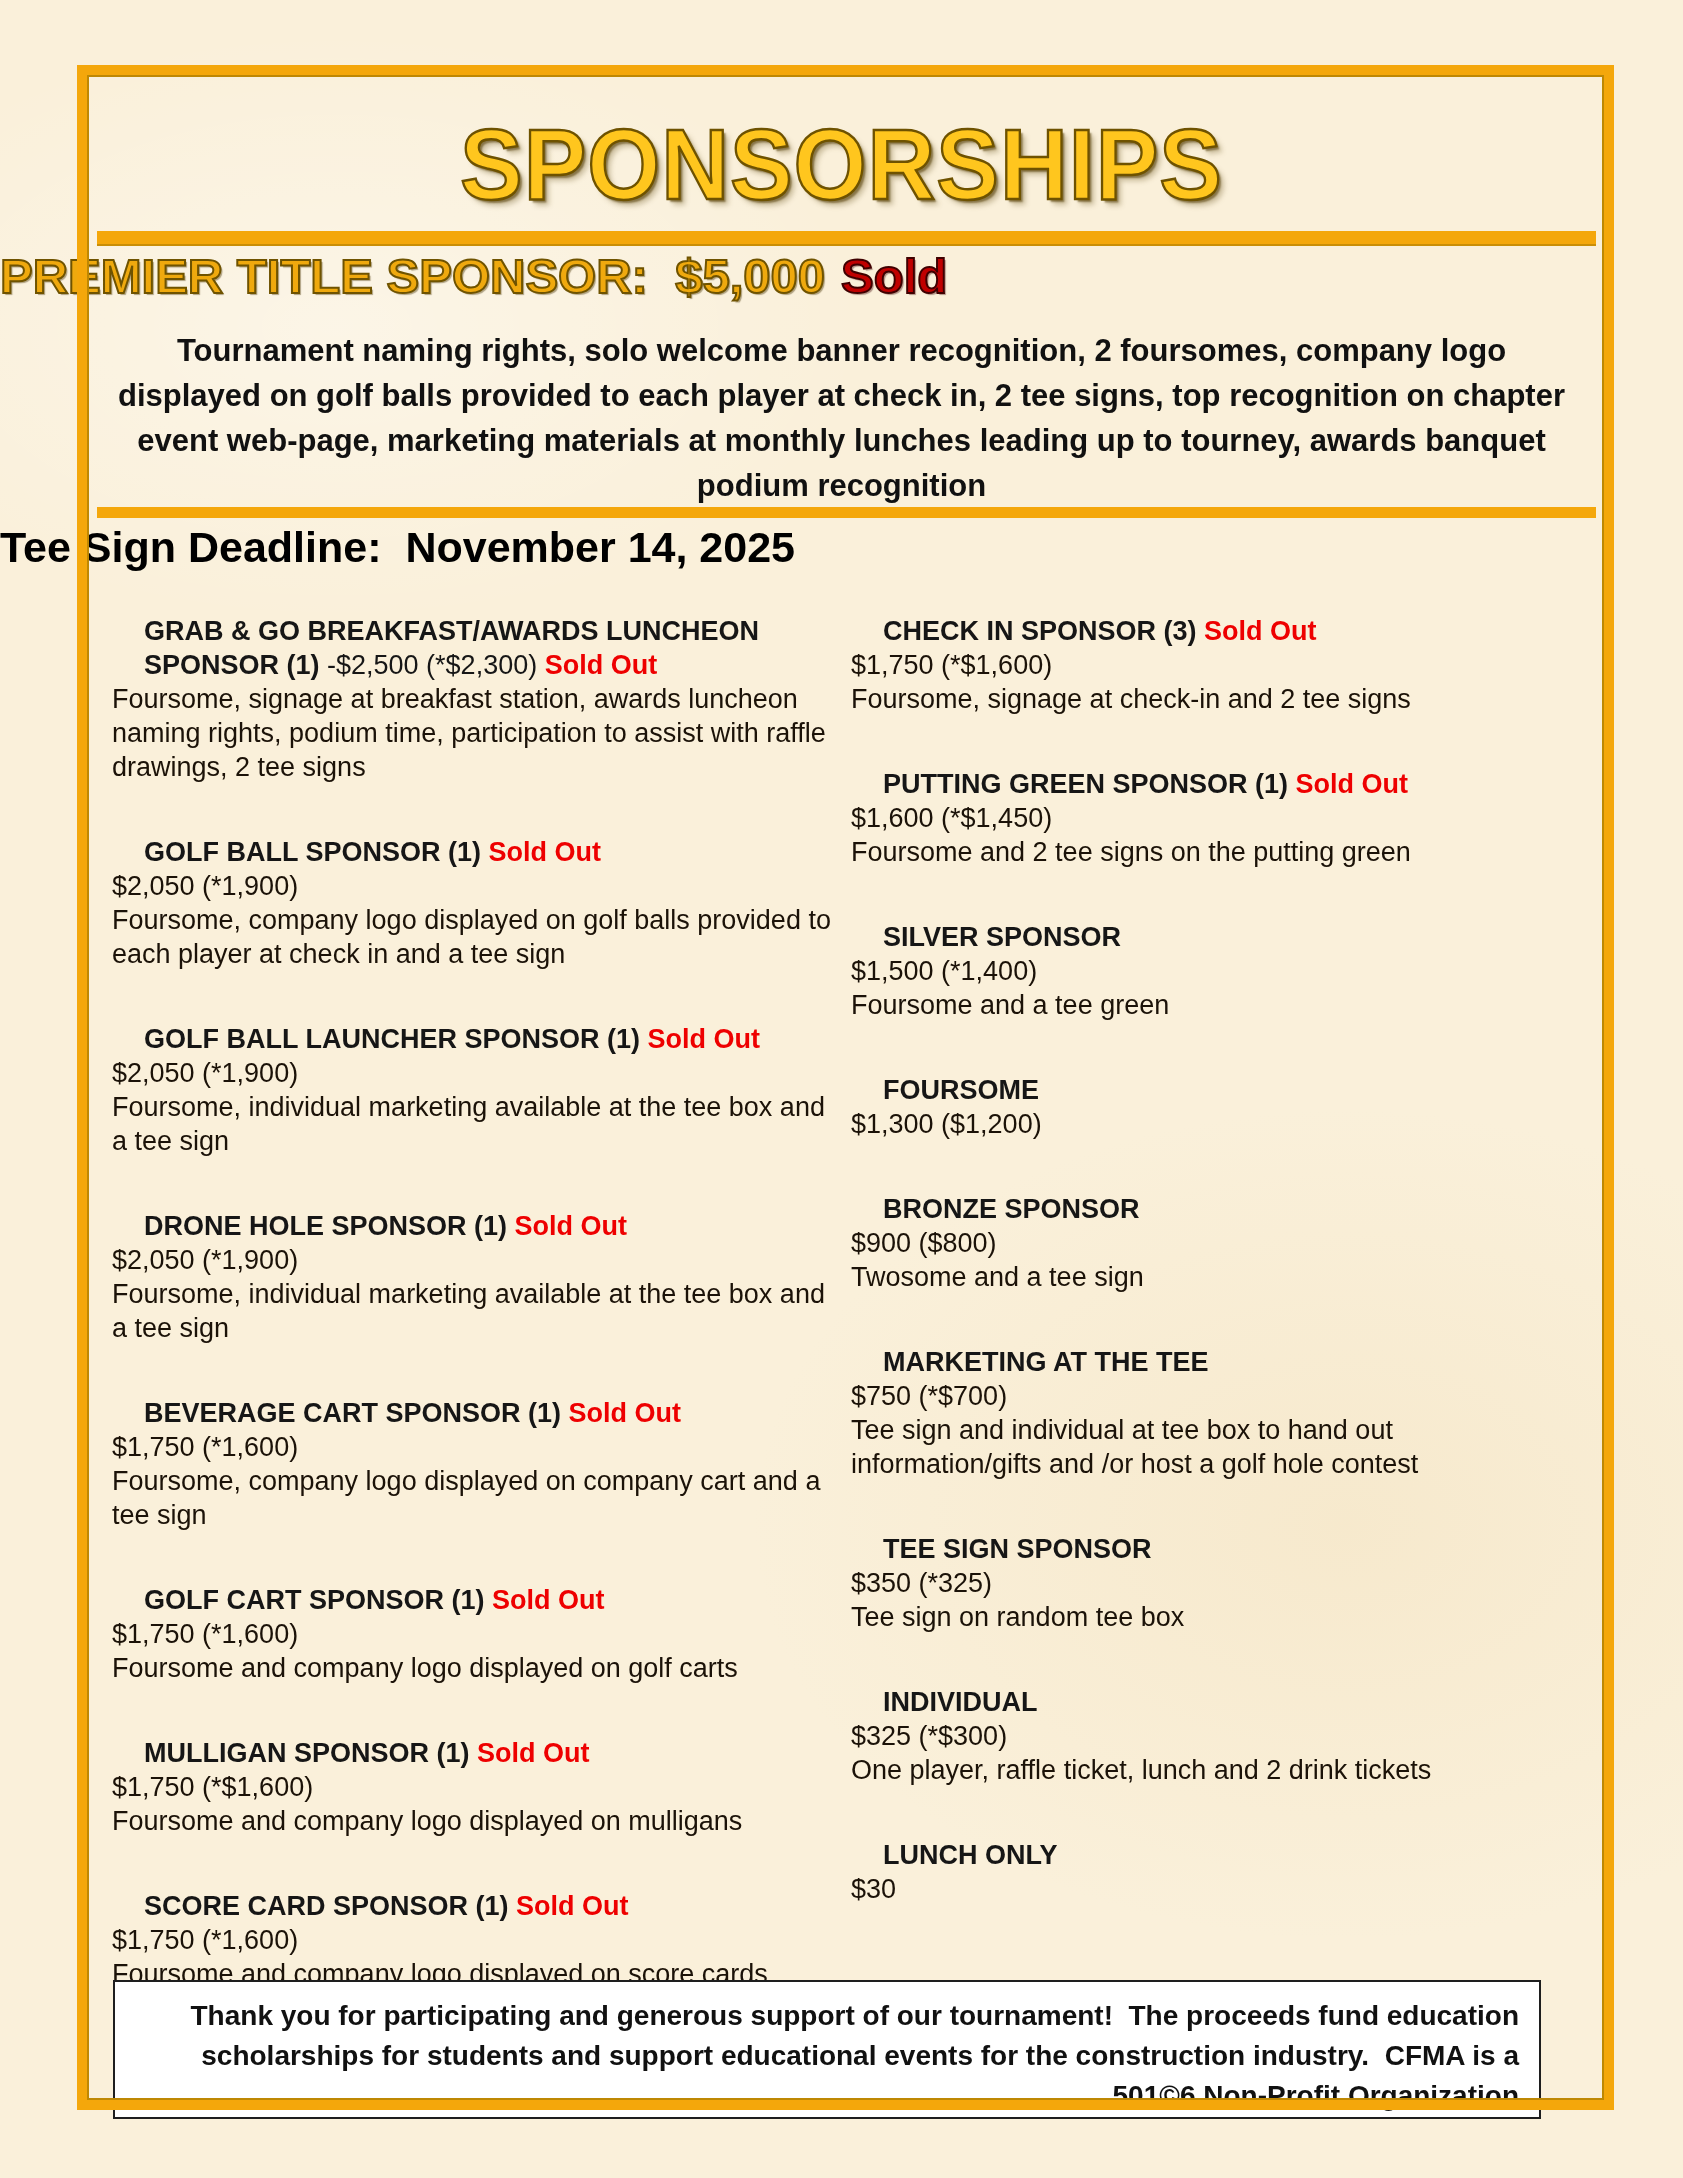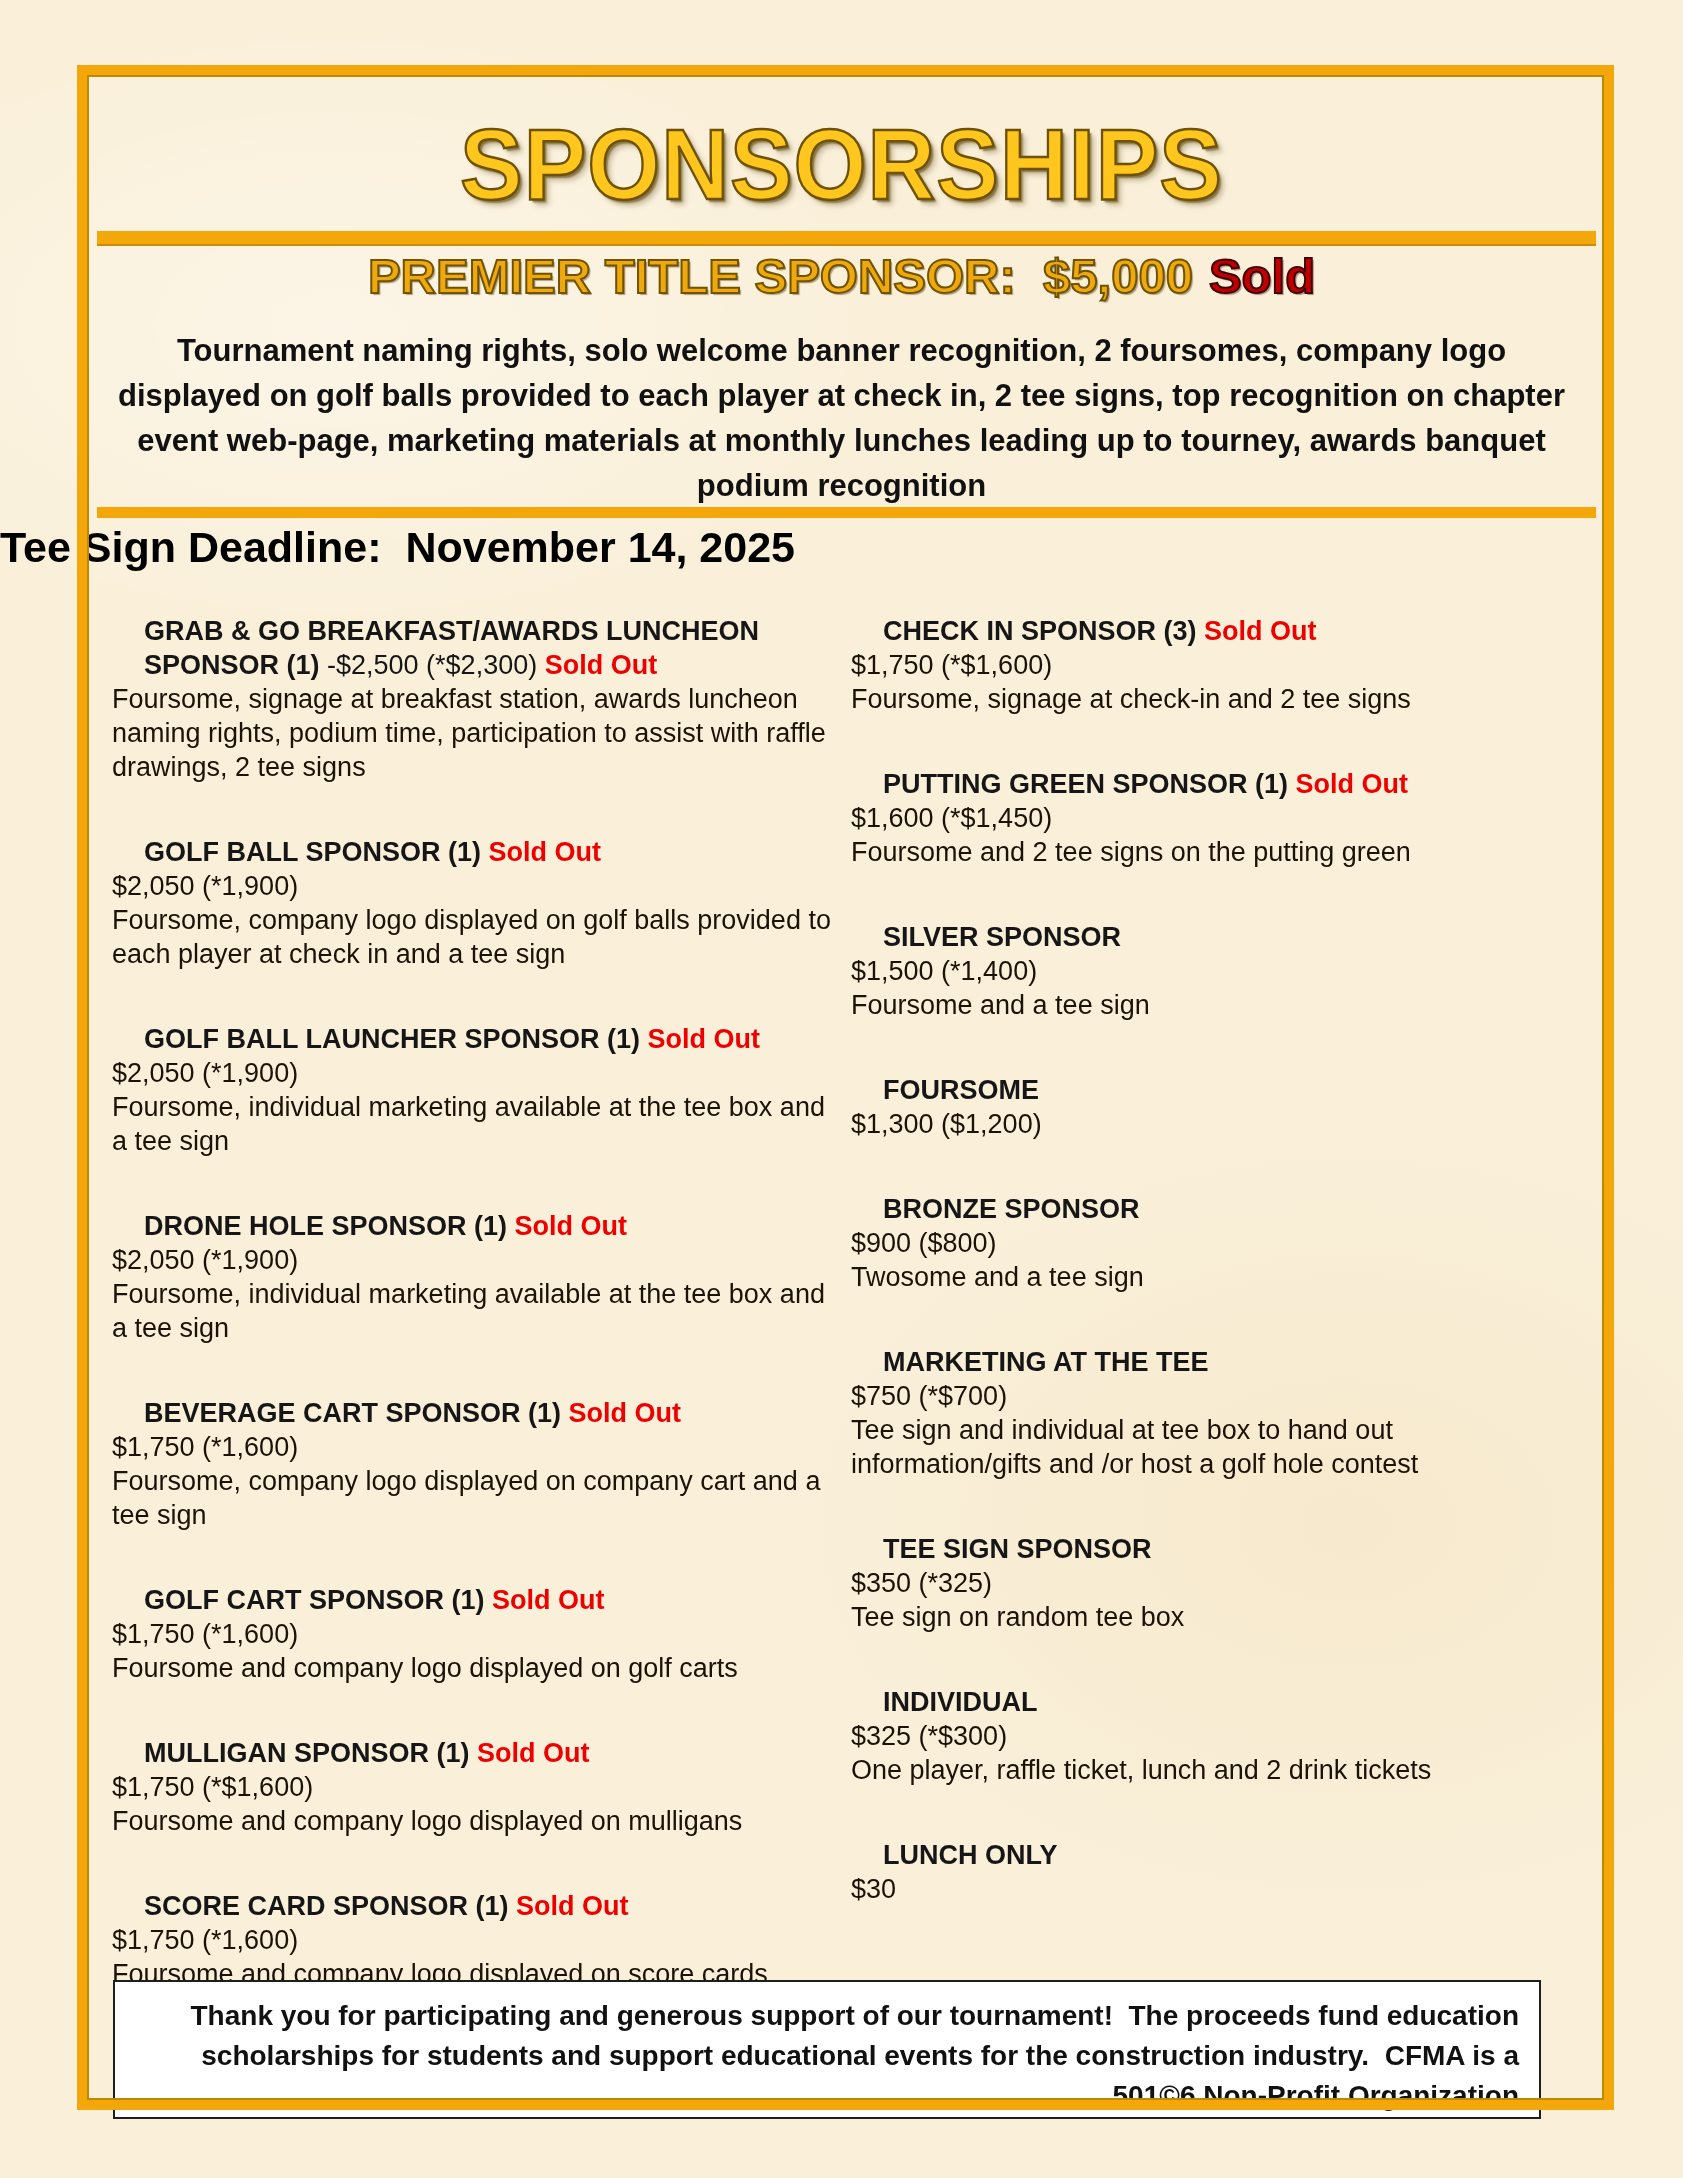--- a/index.html
+++ b/index.html
@@ -24,21 +24,21 @@
     color:#FFC61E;
     -webkit-text-stroke:2.5px #6E5200;
     text-shadow:3px 3px 2px rgba(97,76,21,.65), 6px 6px 5px rgba(120,100,50,.35);
     transform:scaleX(.93);
     white-space:pre;
   }
   .rule{position:absolute;left:97px;width:1499px;background:#F4A70B;}
   .rule1{top:231px;height:13px;border-bottom:2px solid #C98E06;}
   .rule2{top:507px;height:11px;}
   .premier{
-    position:absolute;top:248px;left:0;width:100%;text-align:center;
+    position:absolute;top:248px;left:0;width:100%;text-align:left;
     font-size:49px;font-weight:700;white-space:pre;
     color:#EFA90E;
     -webkit-text-stroke:2px #6F5300;
     text-shadow:2px 2px 1px rgba(80,60,10,.45);
   }
   .premier .sold-red{
     color:#C00000;-webkit-text-stroke:2px #3F0000;margin-left:16px;
     text-shadow:2px 2px 1px rgba(60,0,0,.4);
   }
   .premier-desc{
@@ -142,21 +142,21 @@
         <p class="desc">Foursome, signage at check-in and 2 tee signs</p>
       </div>
       <div class="sp-item">
         <p class="head"><span class="t">PUTTING GREEN SPONSOR (1)</span><span class="so"> Sold Out</span></p>
         <p class="price">$1,600 (*$1,450)</p>
         <p class="desc">Foursome and 2 tee signs on the putting green</p>
       </div>
       <div class="sp-item">
         <p class="head"><span class="t">SILVER SPONSOR</span></p>
         <p class="price">$1,500 (*1,400)</p>
-        <p class="desc">Foursome and a tee sign</p>
+        <p class="desc">Foursome and a tee green</p>
       </div>
       <div class="sp-item">
         <p class="head"><span class="t">FOURSOME</span></p>
         <p class="price">$1,300 ($1,200)</p>
       </div>
       <div class="sp-item">
         <p class="head"><span class="t">BRONZE SPONSOR</span></p>
         <p class="price">$900 ($800)</p>
         <p class="desc">Twosome and a tee sign</p>
       </div>

